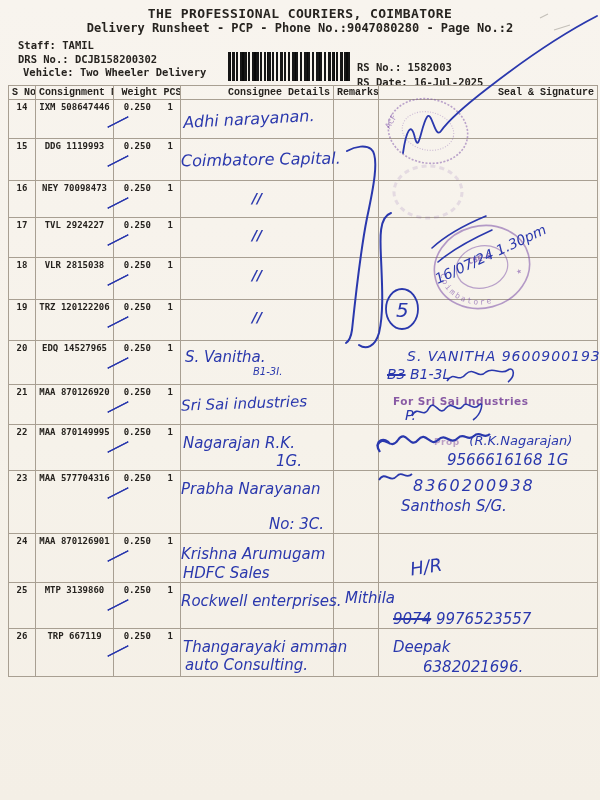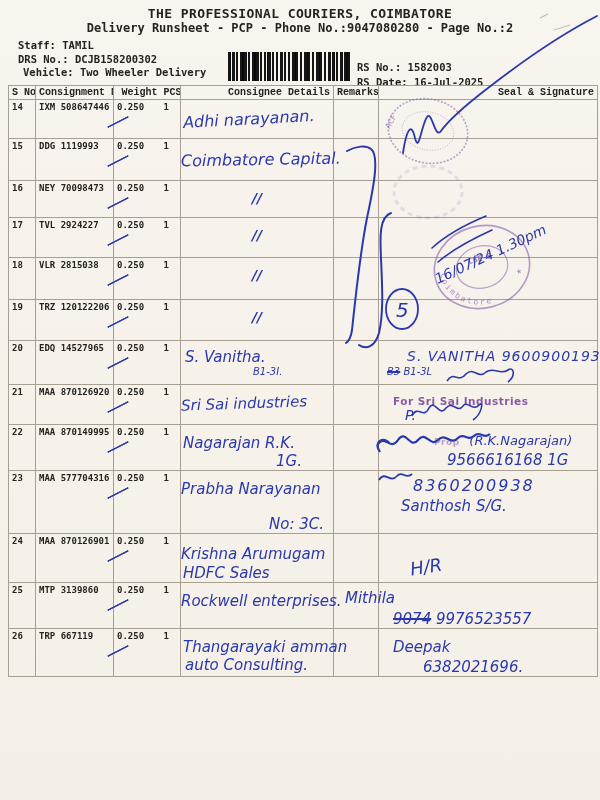--- a/index.html
+++ b/index.html
@@ -24,21 +24,21 @@
   .run th.h-seal{padding-left:63px;}
   .run .c-wt,.run th.h-wt{border-right:none;}
   .run .c-pcs,.run th.h-pcs{border-left:none;}
   .run tbody tr:nth-child(1){height:39px}.run tbody tr:nth-child(2){height:42px}
   .run tbody tr:nth-child(3){height:37px}.run tbody tr:nth-child(4){height:40px}
   .run tbody tr:nth-child(5){height:42px}.run tbody tr:nth-child(6){height:41px}
   .run tbody tr:nth-child(7){height:44px}.run tbody tr:nth-child(8){height:40px}
   .run tbody tr:nth-child(9){height:41px}.run tbody tr:nth-child(10){height:40px}
   .run tbody tr:nth-child(11){height:41px}.run tbody tr:nth-child(12){height:39px}
   .run tbody tr:nth-child(13){height:45px}
-  .v{font-size:9px;font-weight:bold;color:#26231f;padding:2px 3px;white-space:nowrap;}
+  .v{font-size:9px;font-weight:bold;color:#26231f;padding:2px 3px;white-space:nowrap;text-align:center;}
   .tick{width:24px;border-top:2px solid #2a38ad;transform:rotate(-27deg);margin:7px 0 0 -8px;border-radius:2px;}
   .hw{font-family:"DejaVu Sans","Liberation Sans",sans-serif;font-style:italic;color:#2a38ad;white-space:nowrap;}
   .ditto{text-align:center;font-size:14px;font-weight:bold;margin-top:9px;transform:none;}
   .strike{text-decoration:line-through;text-decoration-thickness:2px;}
   .stamp-text{font-family:"DejaVu Sans","Liberation Sans",sans-serif;font-weight:bold;font-size:10.5px;
               color:rgba(116,62,152,.85);letter-spacing:.5px;white-space:nowrap;}
   .prop{font-size:9px;opacity:.55;}
   .overlay{position:absolute;left:0;top:0;z-index:5;pointer-events:none;}
   .date-note{position:absolute;left:430px;top:246px;transform:rotate(-25deg);z-index:6;
              font:italic 14px "DejaVu Sans",sans-serif;color:#2a38ad;white-space:nowrap;}
@@ -220,21 +220,21 @@
         <td class="c-pcs">
             <div class="v">1</div>
           </td>
         <td>
           <div class="hw" style="font-size:15px;margin:7px 0 0 4px">S. Vanitha.</div>
           <div class="hw" style="font-size:10px;margin:0 0 0 72px">B1-3I.</div>
         </td>
         <td></td>
         <td>
           <div class="hw" style="font-size:14px;margin:7px 0 0 28px;letter-spacing:1px">S. VANITHA  9600900193</div>
-          <div class="hw" style="font-size:10px;margin:2px 0 0 8px">
+          <div class="hw" style="font-size:14px;margin:2px 0 0 8px">
             <span class="strike">B3</span>
             <span>B1-3L</span>
           </div>
         </td>
       </tr>
       <tr>
         <td>
             <div class="v">21</div>
           </td>
         <td>

